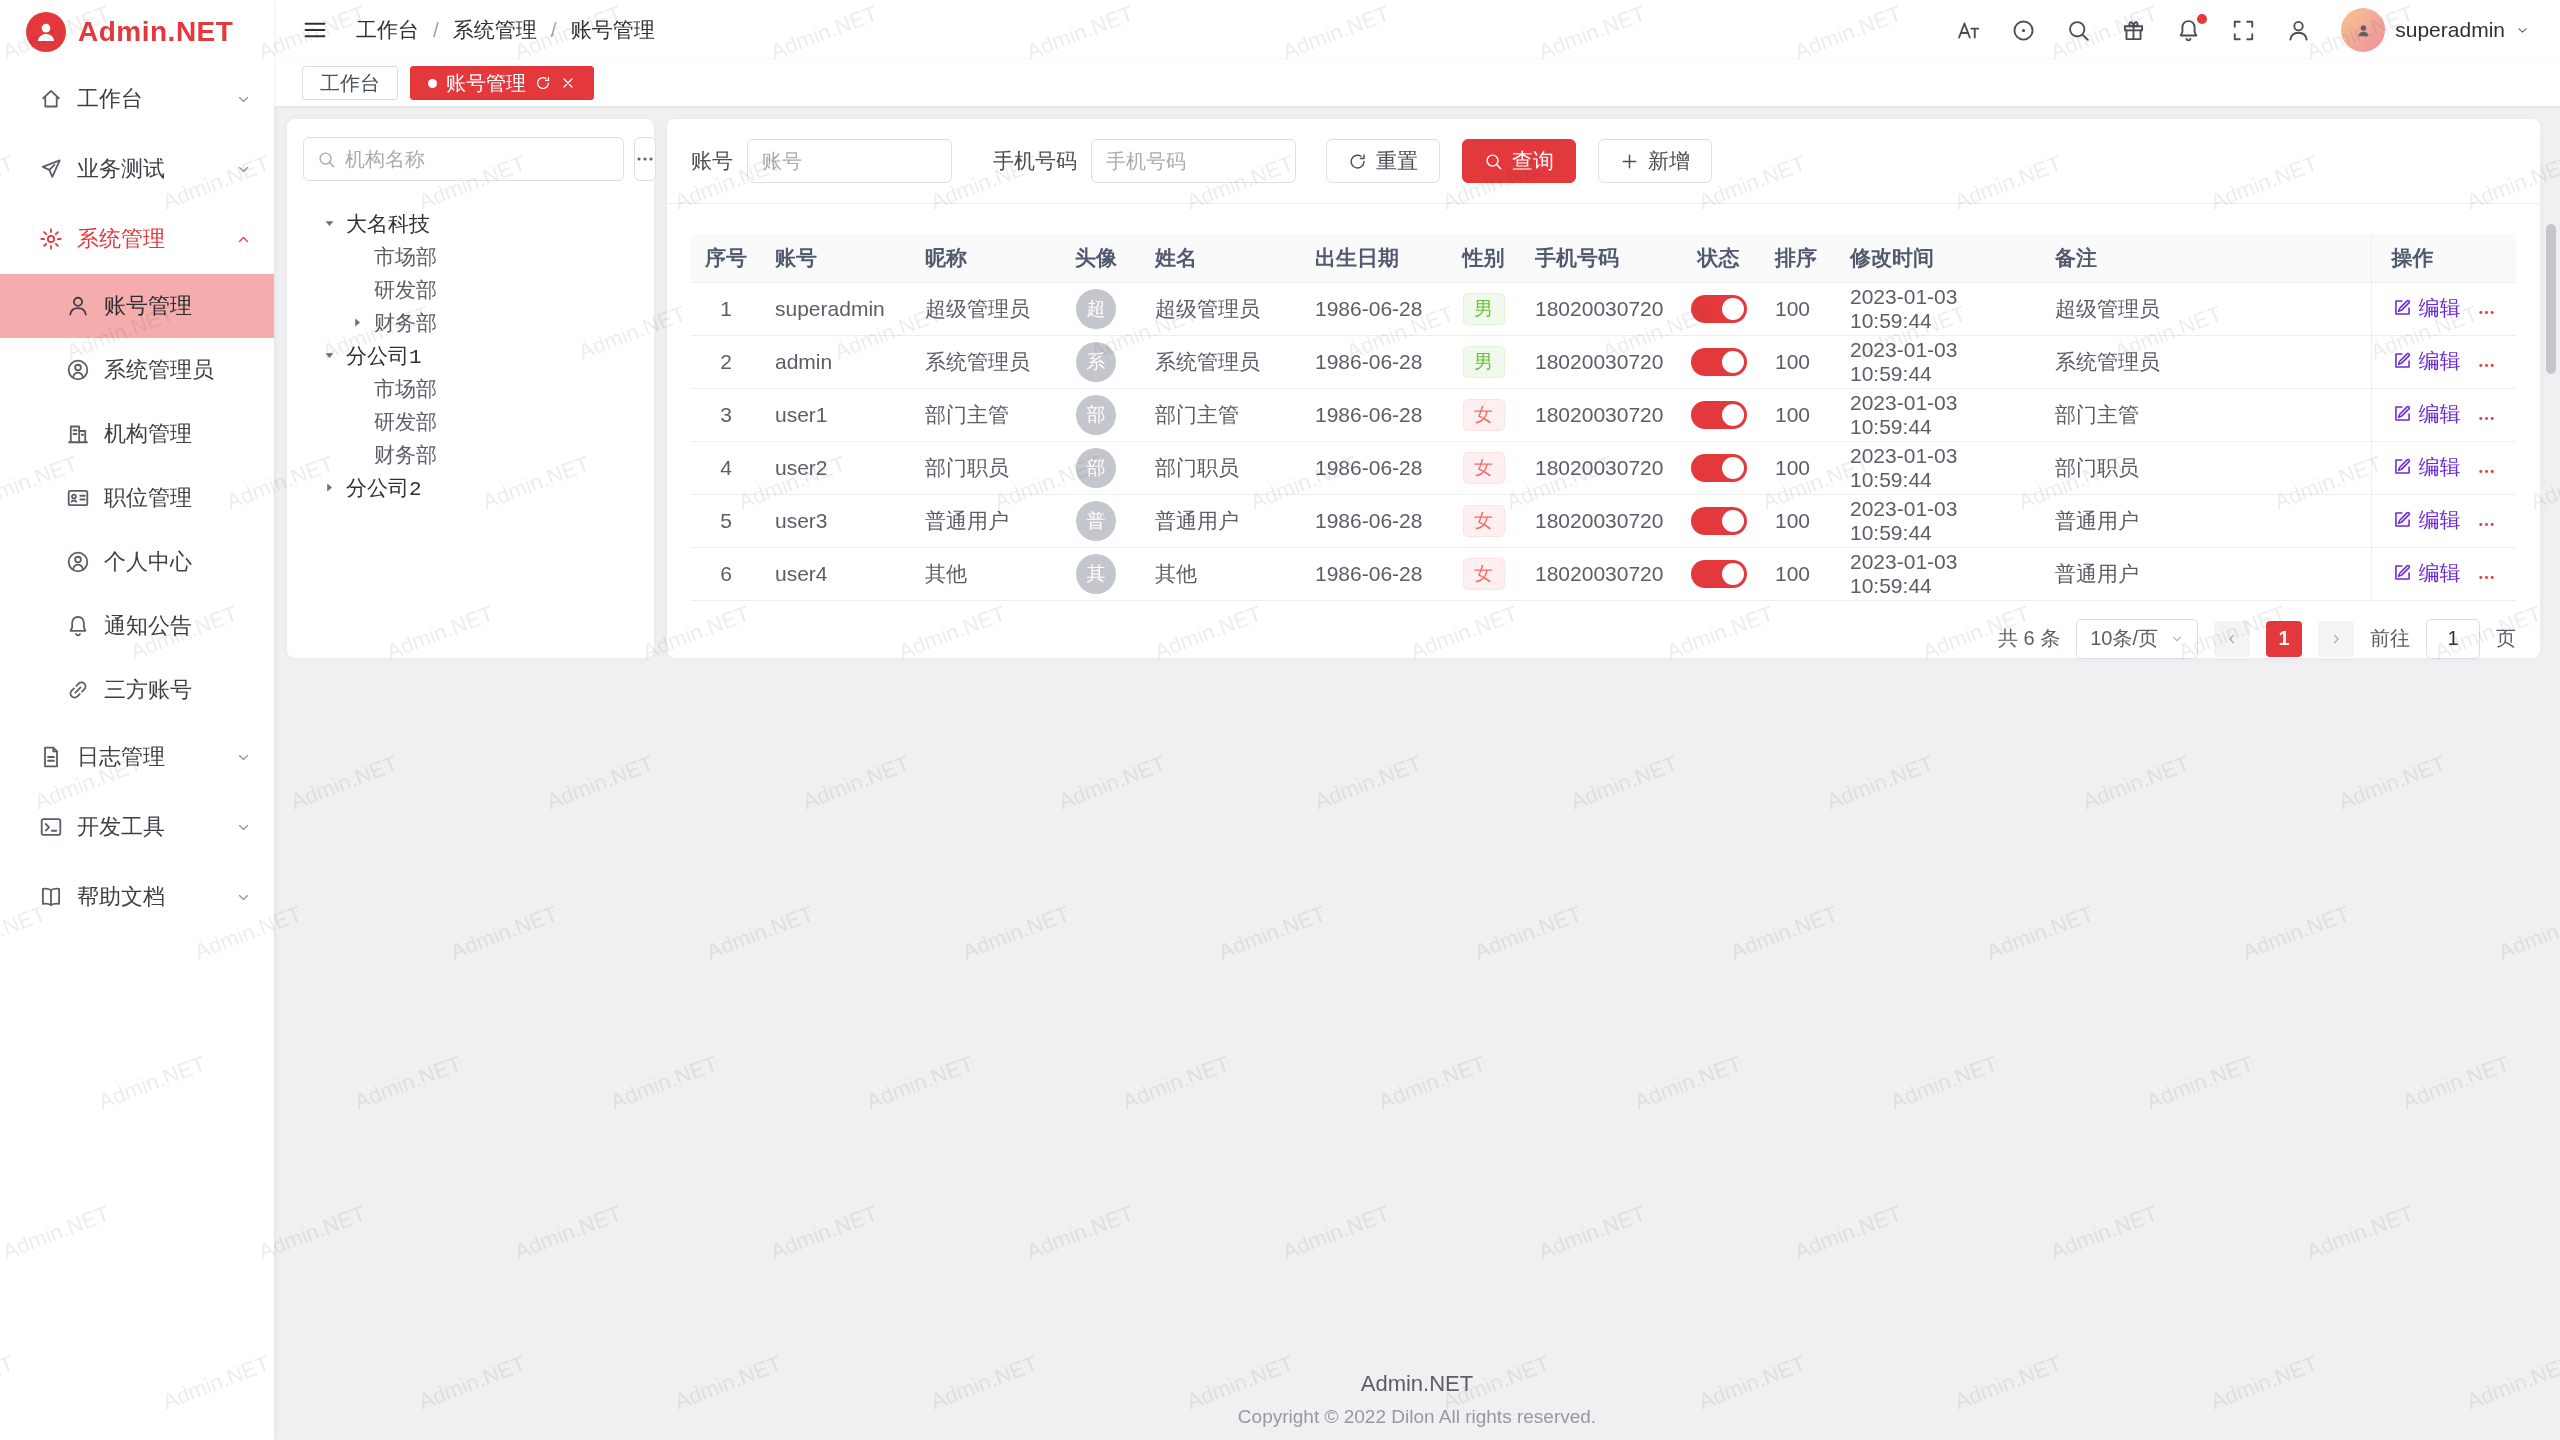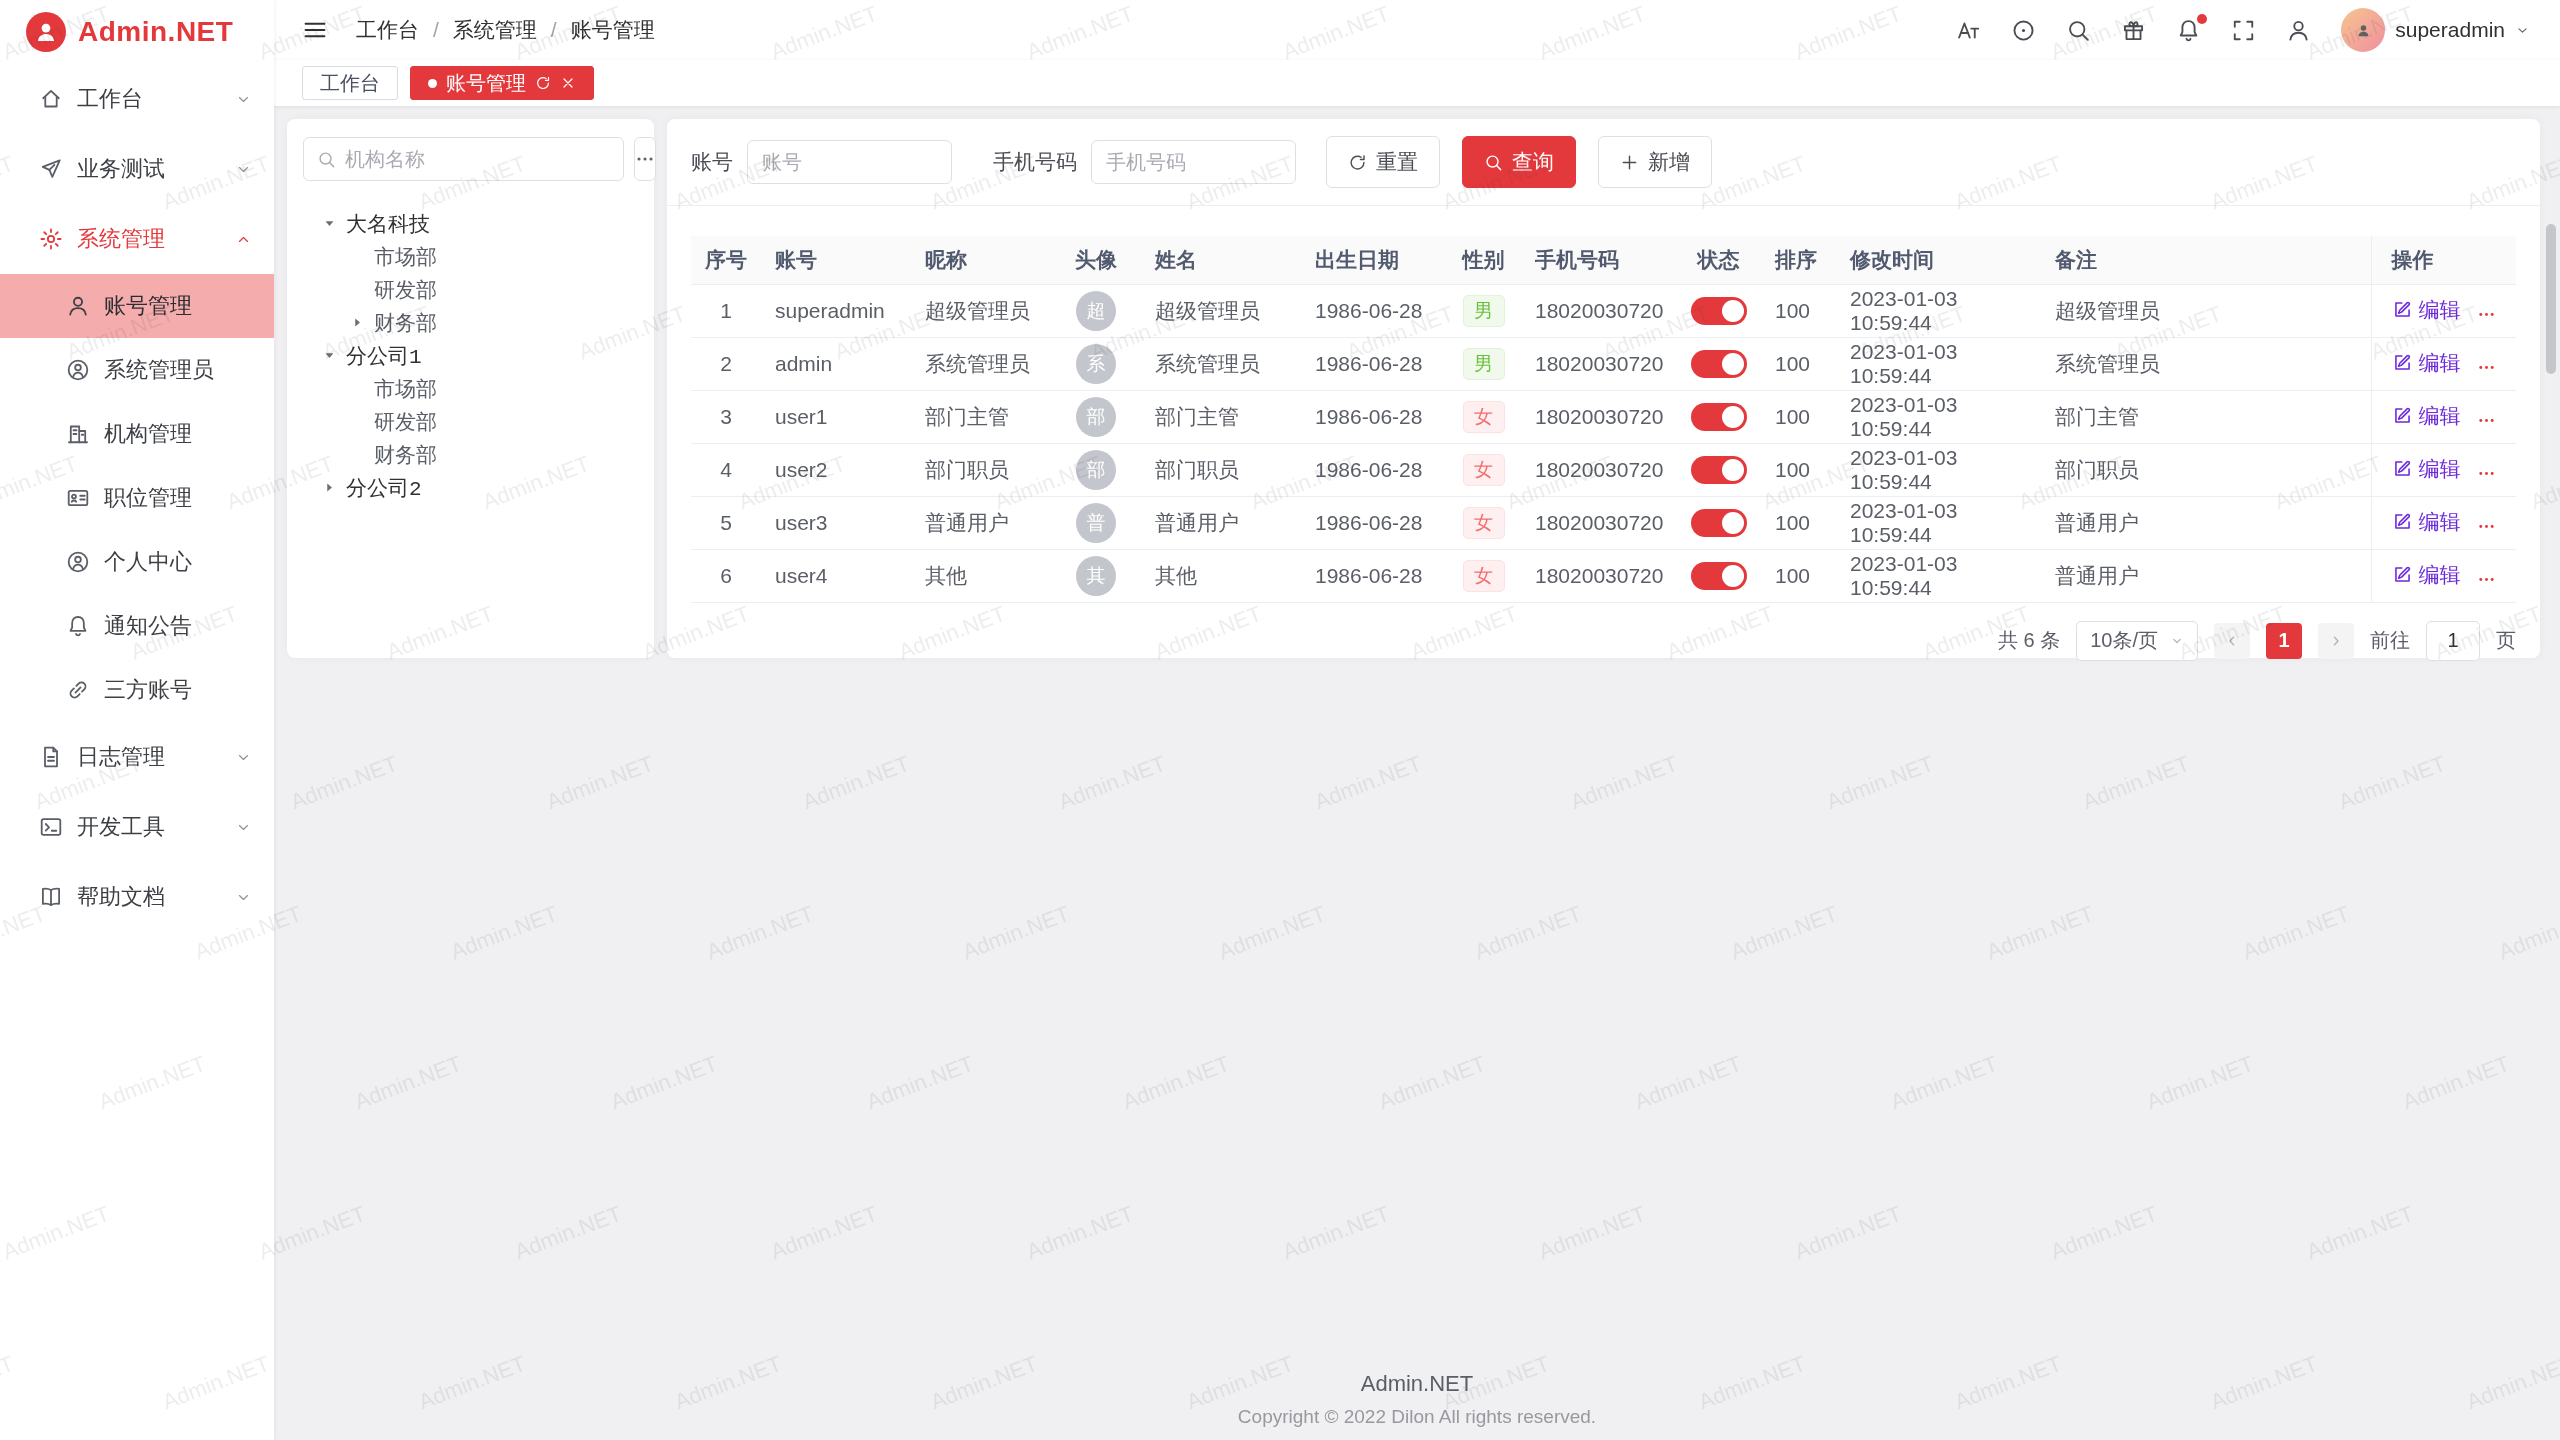--- a/index.html
+++ b/index.html
@@ -73,21 +73,21 @@
   
   .table-card { flex:1; height:539px; padding:16px 24px; display:flex; flex-direction:column; }
   .query-row { display:flex; align-items:center; margin-top:4px; height:46px; }
   .q-label { font-size:21px; color:#4a4d53; margin-right:14px; }
   .q-input { width:205px; height:44px; border:1px solid #dcdfe6; border-radius:6px;
     padding:0 14px; font-size:20px; font-family:inherit; color:#303133; outline:none; }
   .q-input::placeholder { color:#a8abb2; }
   .gap-lg { width:41px; }
   .gap-md { width:30px; }
   .gap-sm { width:22px; }
-  .btn { height:52px; padding:0 21px; border-radius:6px; border:1px solid #dcdfe6; background:#fff;
+  .btn { height:44px; padding:0 21px; border-radius:6px; border:1px solid #dcdfe6; background:#fff;
     color:#4a4d53; font-size:21px; font-family:inherit; display:inline-flex; align-items:center; gap:9px; cursor:pointer; }
   .btn .icon { font-size:19px; }
   .btn-primary { background:#e4393c; border-color:#e4393c; color:#fff; }
   .divider { border-top:1px solid #ebeef5; margin:20px -24px 0; }
 
   table { width:100%; border-collapse:collapse; table-layout:fixed; margin-top:30px; font-size:21px; }
   th { height:48px; background:#fafafa; color:#515a6e; font-weight:700; text-align:left;
     padding-left:14px; border-bottom:1px solid #ebeef5; }
   td { height:53px; color:#5a5e66; padding-left:14px; border-bottom:1px solid #ebeef5; }
   th.c0, td.c0, th.c3, td.c3, th.c6, td.c6, th.c8, td.c8 { text-align:center; padding-left:0; }

